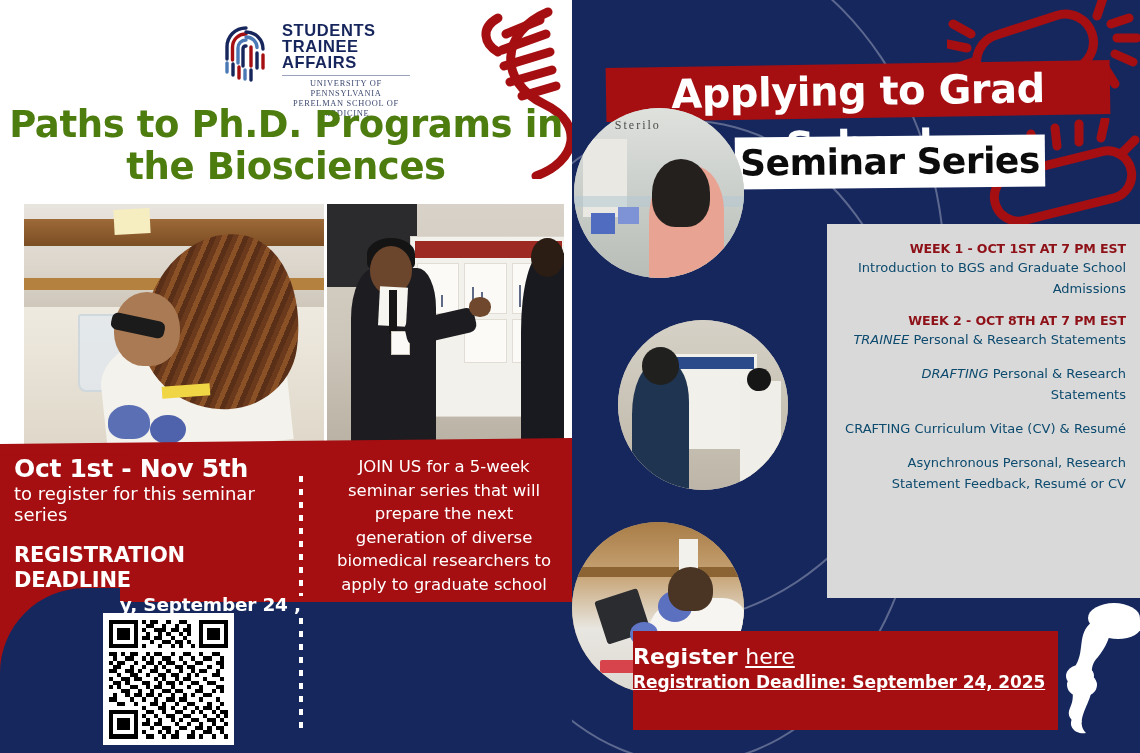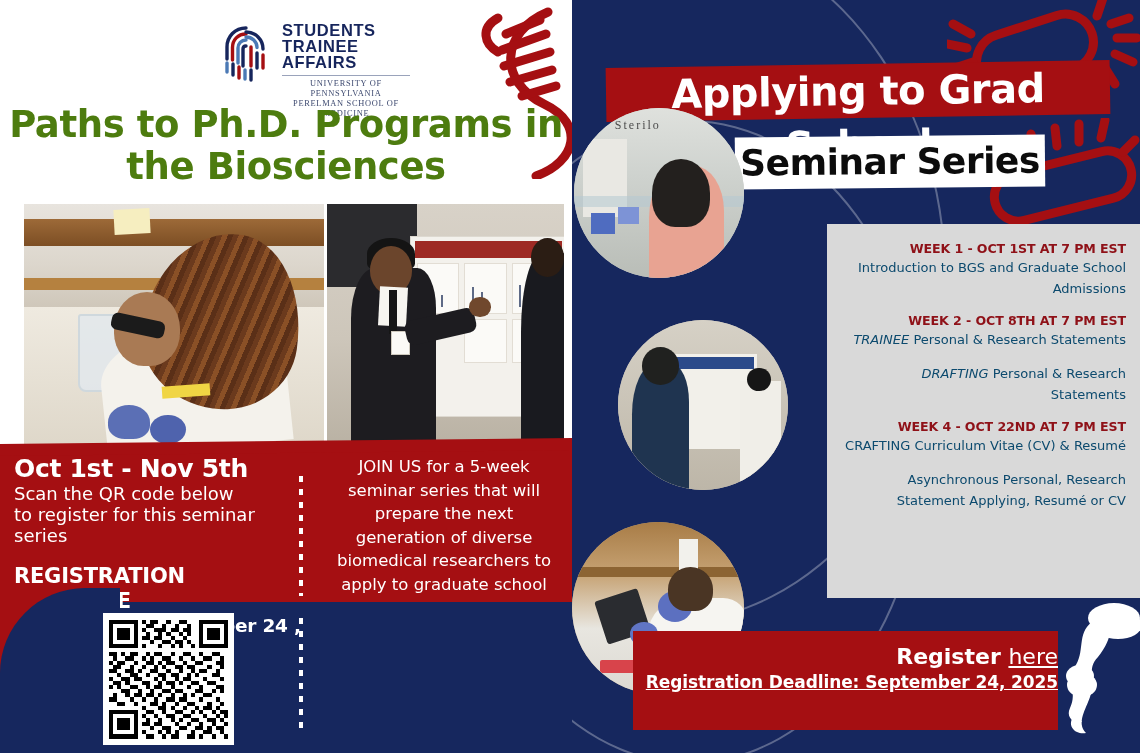--- a/index.html
+++ b/index.html
@@ -141,21 +141,21 @@
   .c3-hair{position:absolute;left:56%;top:26%;width:26%;height:26%;background:#4a3524;border-radius:50% 50% 40% 40%;}
 
   
   .grey-box{position:absolute;left:827px;top:224px;width:313px;height:374px;background:#d9d9d9;z-index:7;box-sizing:border-box;padding:16px 14px 10px 16px;}
   .wk{margin-bottom:13px;text-align:right;}
   .wk-title{color:#8f1118;font-family:"DejaVu Sans",sans-serif;font-weight:bold;font-size:12.6px;line-height:17px;letter-spacing:-.1px;}
   .wk-desc{color:#0c4a6e;font-family:"DejaVu Sans",sans-serif;font-size:13px;line-height:21px;}
   .wk-desc i{font-style:italic;}
 
   
-  .reg-box{position:absolute;left:633px;top:631px;width:425px;height:99px;background:#a50f12;z-index:7;text-align:right;color:#fff;}
+  .reg-box{position:absolute;left:633px;top:631px;width:425px;height:99px;background:#a50f12;z-index:7;text-align:left;color:#fff;}
   .reg-1{font-family:"DejaVu Sans",sans-serif;font-size:22px;line-height:26px;padding-top:13px;font-weight:bold;}
   .reg-1 em{font-style:normal;font-weight:400;text-decoration:underline;}
   .reg-2{font-family:"DejaVu Sans",sans-serif;font-weight:bold;font-size:17px;line-height:25px;text-decoration:underline;letter-spacing:-.1px;}
   .reg-3{font-family:"DejaVu Sans",sans-serif;font-size:15.5px;line-height:22px;font-weight:400;color:#f4dedd;}
 
   .sperm{position:absolute;z-index:8;}
 </style>
 </head>
 <body>
 
@@ -250,21 +250,20 @@
         <div class="p2-arm"></div>
           <div class="p2-hand"></div>
         <div class="p2-listener"></div>
           <div class="p2-lhead"></div>
       </div>
     </div>
 
     <div class="red-band">
       <div class="band-left">
         <div class="band-dates">Oct 1st - Nov 5th</div>
-        <div class="band-scan">Scan the QR code below</div>
         <div class="band-scan">to register for this seminar series</div>
         <div class="band-deadline">REGISTRATION DEADLINE</div>
         <div class="band-date2">Wednesday, September 24 , 2025</div>
       </div>
       <div class="band-right">JOIN US for a 5-week seminar series that will prepare the next generation of diverse biomedical researchers to apply to graduate school</div>
     </div>
     <div class="dotted-v dot1"></div>
 
     <div class="navy-bottom"></div>
     <div class="navy-round"></div>
@@ -563,25 +562,24 @@
       <div class="wk-desc">Introduction to BGS and Graduate School Admissions</div>
     </div>
     <div class="wk">
       <div class="wk-title">WEEK 2 - OCT 8TH AT 7 PM EST</div>
       <div class="wk-desc"><i>TRAINEE</i><span> Personal &amp; Research Statements</span></div>
     </div>
     <div class="wk">
       <div class="wk-desc"><i>DRAFTING</i><span> Personal &amp; Research Statements</span></div>
     </div>
     <div class="wk">
-      <div class="wk-title">WEEK 4 - OCT 22ND AT 7 PM EST</div>
       <div class="wk-desc">CRAFTING Curriculum Vitae (CV) &amp; Resumé</div>
     </div>
     <div class="wk">
-      <div class="wk-desc">Asynchronous Personal, Research Statement Applying, Resumé or CV</div>
+      <div class="wk-desc">Asynchronous Personal, Research Statement Feedback, Resumé or CV</div>
     </div>
   </div>
 
   <div class="reg-box">
     <div class="reg-1"><span>Register</span> <em>here</em></div>
     <div class="reg-2">Registration Deadline: September 24, 2025</div>
   </div>
 
   <svg class="sperm" style="left:1058px;top:585px;width:82px;height:168px;" viewBox="0 0 82 168">
     <g fill="#ffffff">

